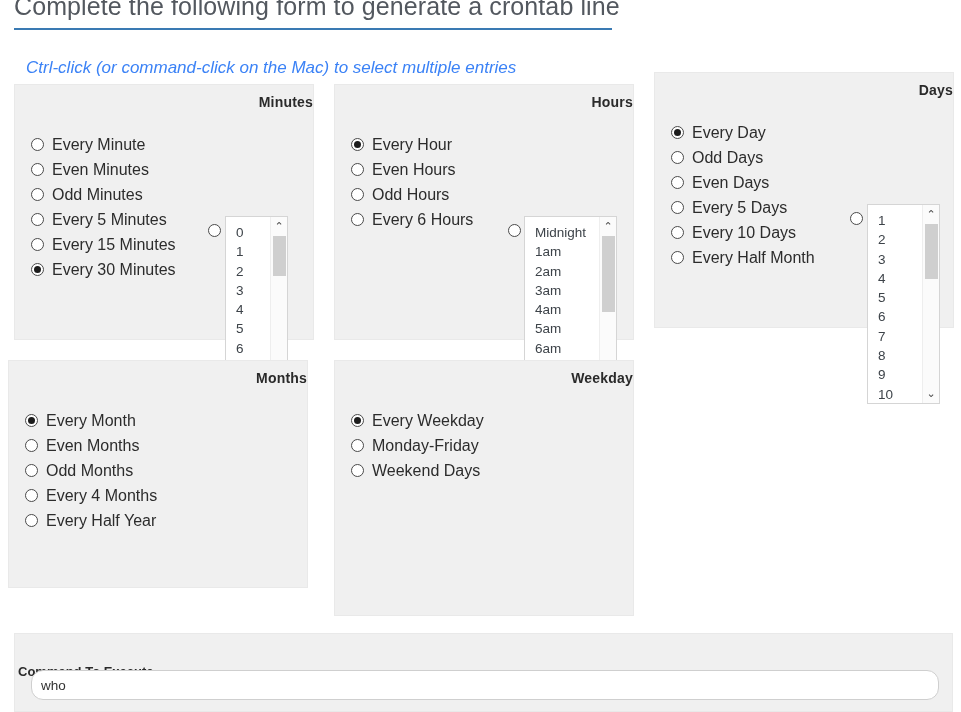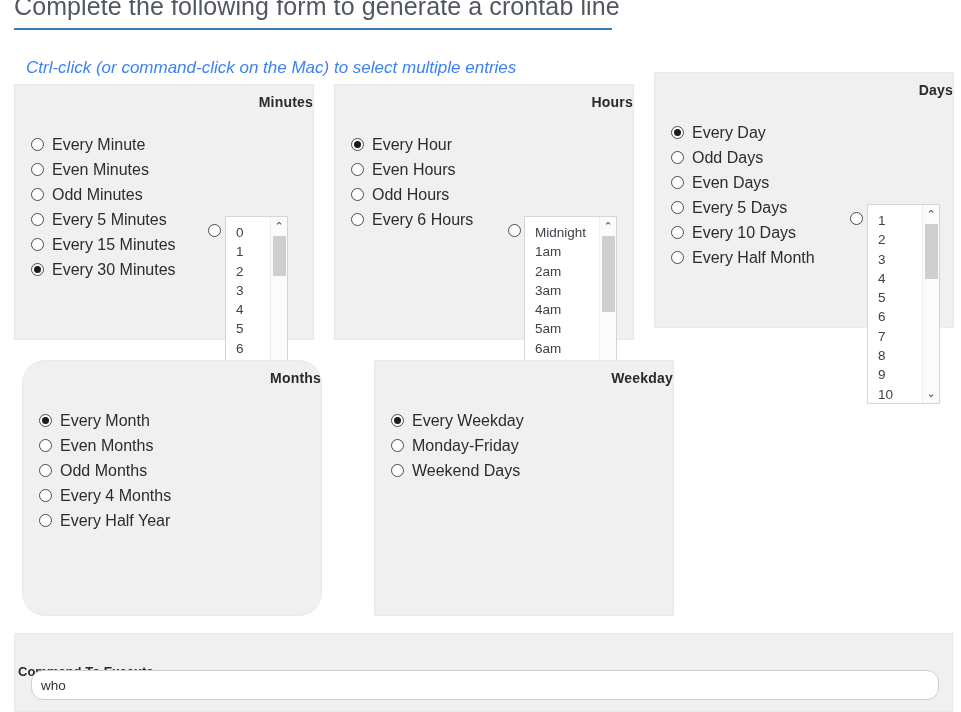--- a/index.html
+++ b/index.html
@@ -356,21 +356,21 @@
         </div>
         <div class="scrollbar">
           <div class="sb-arrow up">⌃</div>
           <div class="sb-thumb" style="top:19px; height:55px;"></div>
           <div class="sb-arrow down">⌄</div>
         </div>
       </div>
     </div>
   </div>
 
-  <div class="panel" style="left:22px; top:360px; width:300px; height:256px;border-radius:23px;">
+  <div class="panel" style="left:8px; top:360px; width:300px; height:228px;">
     <div class="panel-body">
       <div class="panel-title">Months</div>
       <div class="radio-list">
         <div class="radio-row">
           <span class="radio checked"></span>
           <span class="radio-label">Every Month</span>
         </div>
         <div class="radio-row">
           <span class="radio"></span>
           <span class="radio-label">Even Months</span>
@@ -385,21 +385,21 @@
         </div>
         <div class="radio-row">
           <span class="radio"></span>
           <span class="radio-label">Every Half Year</span>
         </div>
       </div>
 
     </div>
   </div>
 
-  <div class="panel" style="left:334px; top:360px; width:300px; height:256px;margin-left:40px;">
+  <div class="panel" style="left:334px; top:360px; width:300px; height:256px;">
     <div class="panel-body">
       <div class="panel-title">Weekday</div>
       <div class="radio-list">
         <div class="radio-row">
           <span class="radio checked"></span>
           <span class="radio-label">Every Weekday</span>
         </div>
         <div class="radio-row">
           <span class="radio"></span>
           <span class="radio-label">Monday-Friday</span>

